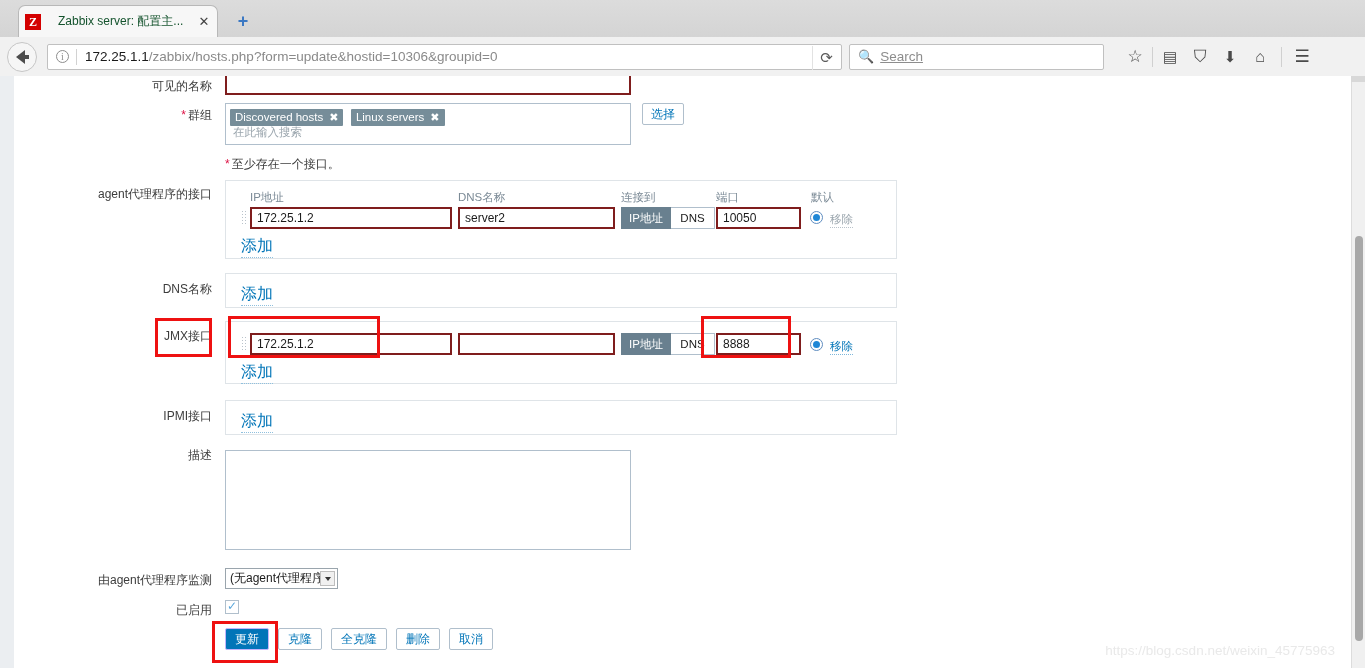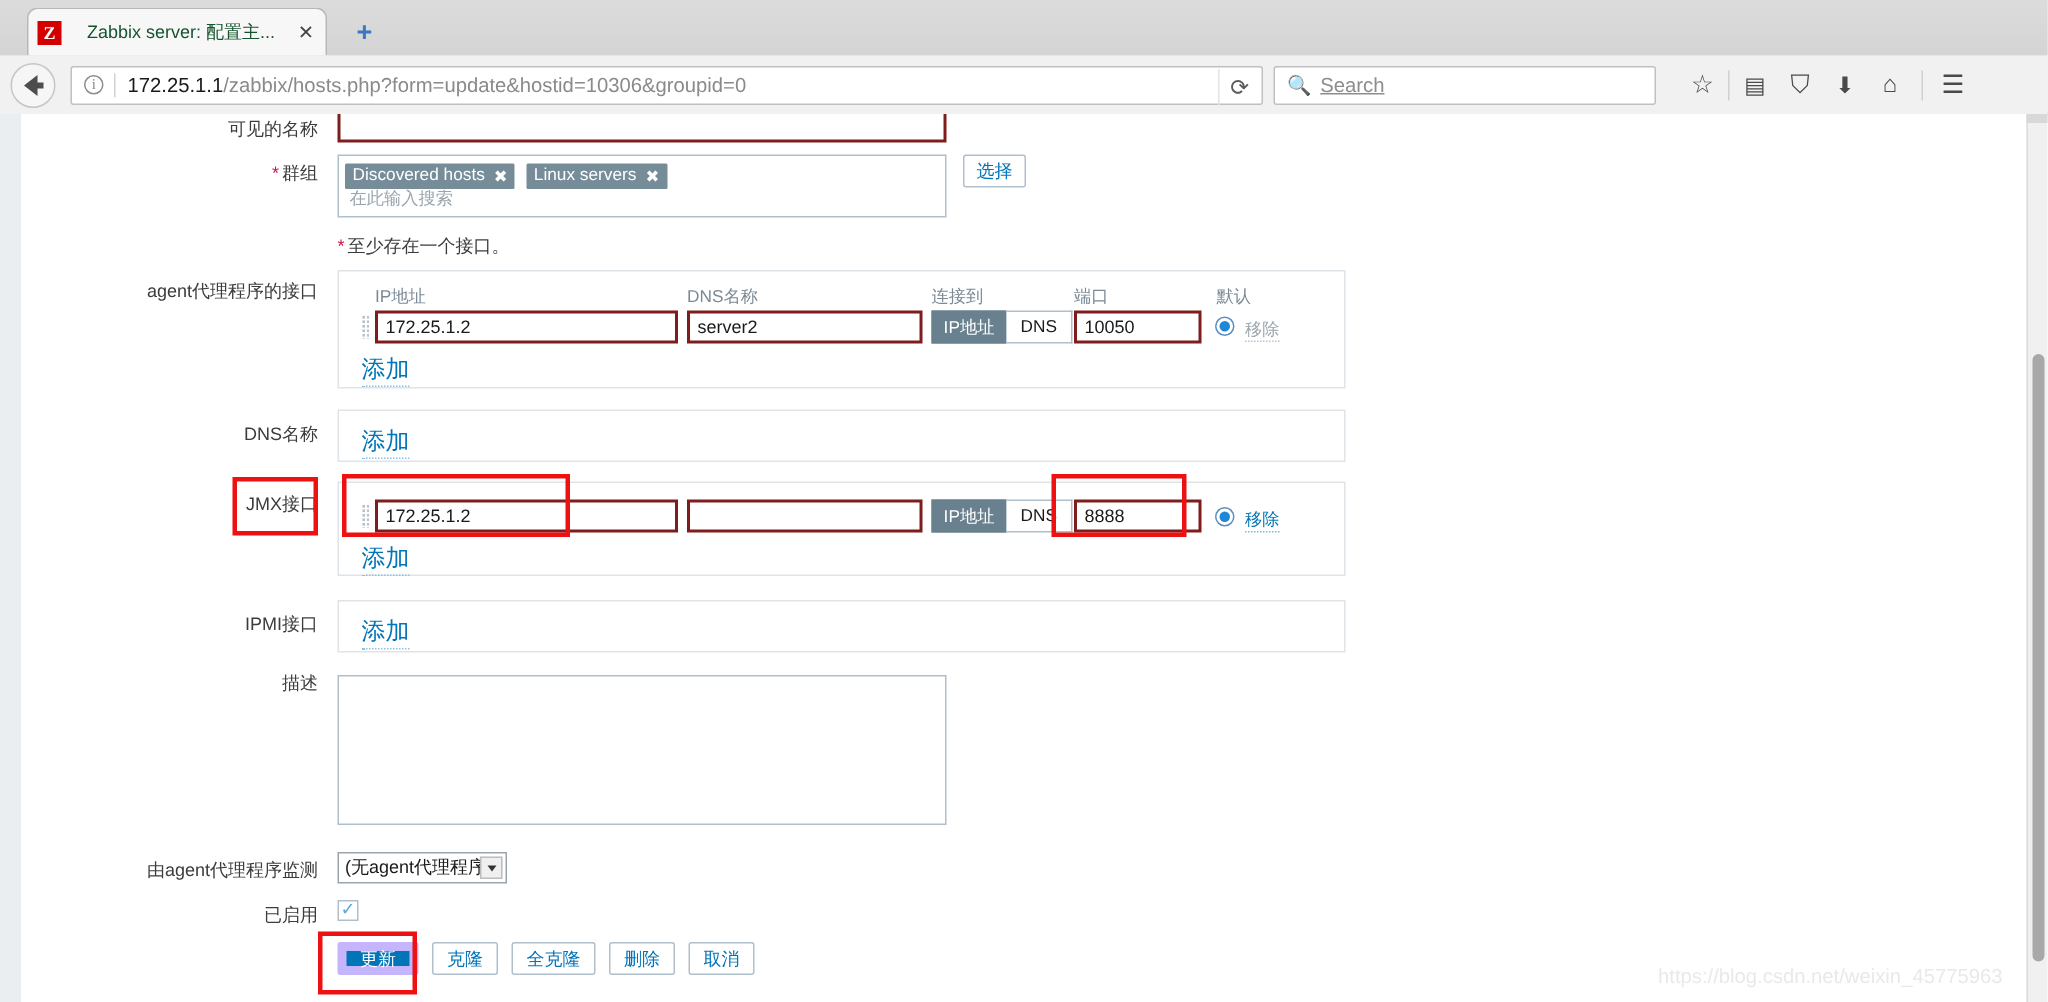--- a/index.html
+++ b/index.html
@@ -209,21 +209,21 @@
   }
   #enabled-check::after {
     content: "\2713"; position: absolute; left: 1px; top: -2px;
     font-size: 12px; color: #5aa7db;
   }
 
   .btn {
     height: 22px; padding: 0 9px; font-size: 12px; border-radius: 2px;
     display: flex; align-items: center; justify-content: center; cursor: pointer;
   }
-  .btn-primary { background: #0275b8; color: #fff; border: 6px solid #c4b5fd; }
+  .btn-primary { background: #0275b8; color: #fff; border: 1px solid #c4b5fd; }
   .btn-secondary { background: #fff; color: #0275b8; border: 1px solid #b0bfcc; }
 
   .redbox {
     position: absolute; border: 3px solid #ee1111; pointer-events: none; z-index: 40;
   }
 
   #watermark {
     position: absolute; right: 16px; bottom: 10px;
     font-size: 13.5px; color: #e9e9e9; white-space: nowrap;
     font-family: "Liberation Sans", sans-serif;

